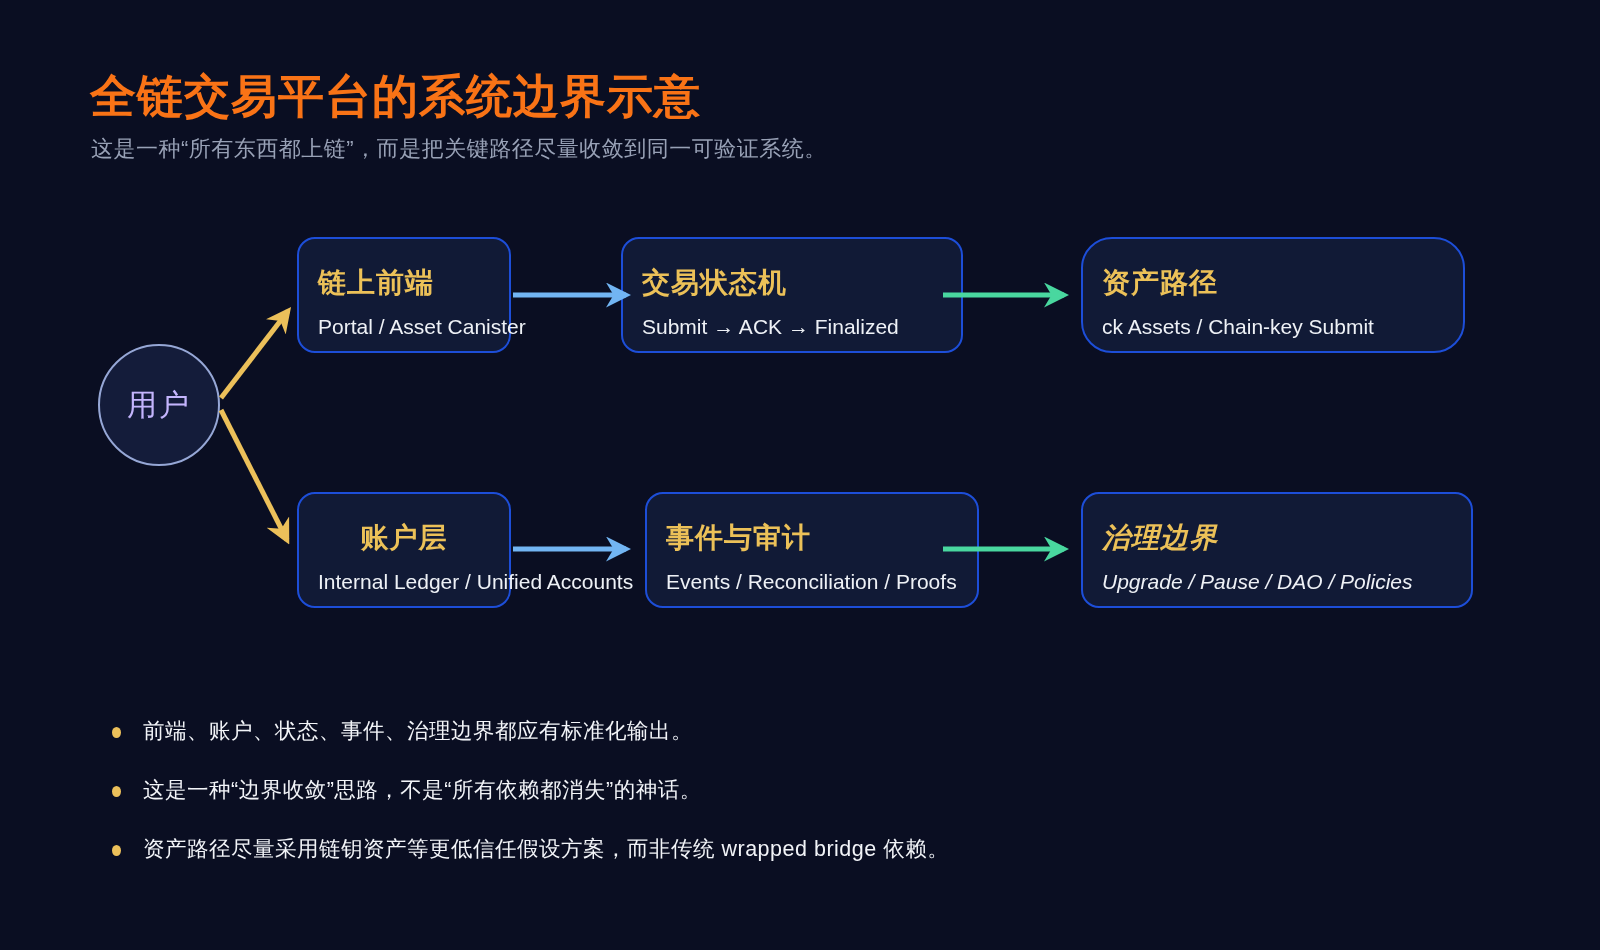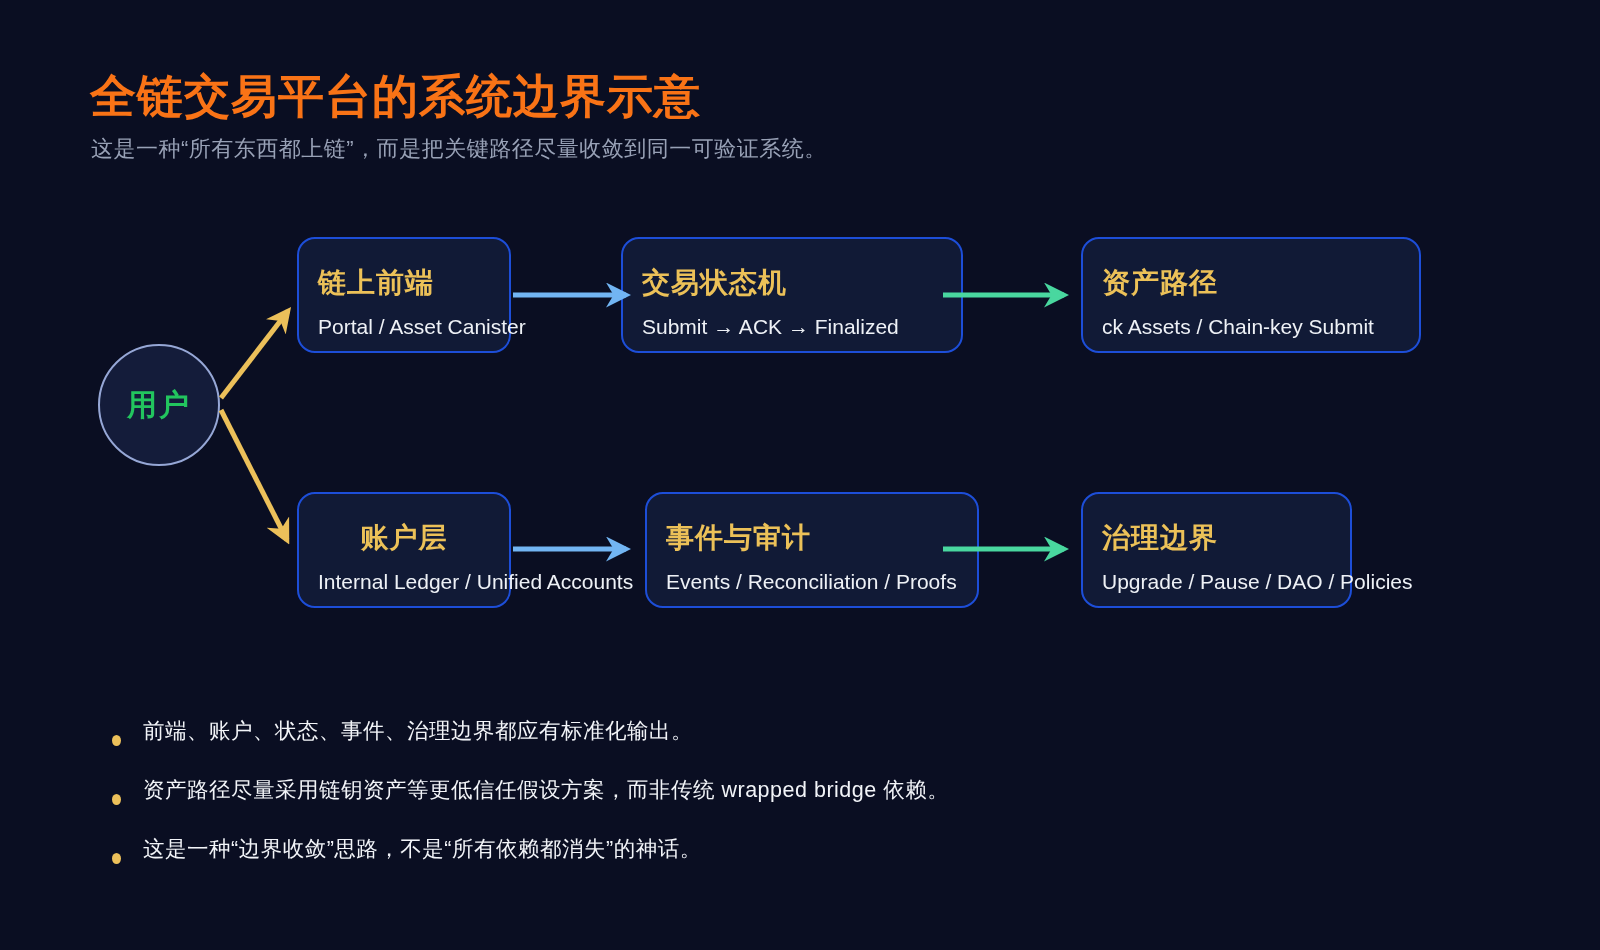--- a/index.html
+++ b/index.html
@@ -37,23 +37,23 @@
     width: 118px;
     height: 118px;
     border-radius: 50%;
     background: #141c3a;
     border: 2px solid #96a7d6;
     display: flex;
     align-items: center;
     justify-content: center;
   }
   .user-circle span {
-    color: #22c55e;
+    color: #c4b5fd;
     font-size: 30px;
-    font-weight: bold;
+    font-weight: normal;
     letter-spacing: 2px;
   }
   .node {
     position: absolute;
     height: 116px;
     box-sizing: border-box;
     background: #111a36;
     border: 2px solid #1d4ed8;
     border-radius: 18px;
     padding: 25px 19px 0 19px;
@@ -66,42 +66,42 @@
     white-space: nowrap;
   }
   .node-sub {
     margin-top: 13px;
     font-size: 21px;
     color: #eef1f6;
     white-space: nowrap;
   }
   .n1 { left: 297px; top: 237px; width: 214px; }
   .n2 { left: 621px; top: 237px; width: 342px; }
-  .n3 { left: 1081px; top: 237px; width: 340px; }
+  .n3 { left: 1081px; top: 237px; width: 384px; border-radius: 31px; }
   .n4 { left: 297px; top: 492px; width: 214px; text-align: center; }
   .n5 { left: 645px; top: 492px; width: 334px; }
-  .n6 { left: 1081px; top: 492px; width: 271px; }
+  .n6 { left: 1081px; top: 492px; width: 392px; font-style: italic; }
   .arrows {
     position: absolute;
     left: 0; top: 0;
     width: 1600px;
     height: 950px;
     pointer-events: none;
   }
   .bullets {
     position: absolute;
     left: 112px;
     top: 718px;
     margin: 0;
     padding: 0;
     list-style: none;
   }
   .bullets li {
     display: flex;
-    align-items: flex-end;
+    align-items: flex-start;
     margin-bottom: 31px;
   }
   .bullet-dot {
     flex: 0 0 auto;
     width: 9px;
     height: 11px;
     border-radius: 50%;
     background: #ecc05a;
     margin: 9px 22px 0 0;
   }
@@ -180,21 +180,21 @@
     <path d="M943,549 L1064,549" stroke="#49d79f" stroke-width="5" fill="none" marker-end="url(#ah-green)"></path>
   </svg>
 
   <ul class="bullets">
     <li>
       <span class="bullet-dot"></span>
       <span class="bullet-text">前端、账户、状态、事件、治理边界都应有标准化输出。</span>
     </li>
     <li>
       <span class="bullet-dot"></span>
-      <span class="bullet-text">资产路径尽量采用链钥资产等更低信任假设方案，而非传统 wrapped bridge 依赖。</span>
+      <span class="bullet-text">这是一种“边界收敛”思路，不是“所有依赖都消失”的神话。</span>
     </li>
     <li>
       <span class="bullet-dot"></span>
-      <span class="bullet-text">这是一种“边界收敛”思路，不是“所有依赖都消失”的神话。</span>
+      <span class="bullet-text">资产路径尽量采用链钥资产等更低信任假设方案，而非传统 wrapped bridge 依赖。</span>
     </li>
   </ul>
 
 </div>
 
 </body></html>

